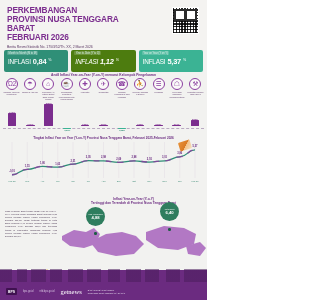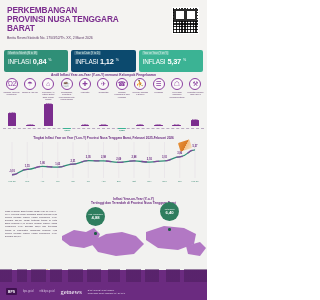--- a/index.html
+++ b/index.html
@@ -56,21 +56,21 @@
   .cards {
     position: absolute; left: 0; top: 50px; width: 207px; height: 22px;
     display: flex; gap: 3px; padding: 0 4px;
   }
   .card {
     flex: 1; border-radius: 2px; position: relative;
     padding: 6.5px 4px 0 4px;
     overflow: hidden;
   }
   .card.c1 { background: #2f8f77; }
-  .card.c2 { background: #0c4a6e; }
+  .card.c2 { background: #4d7c0f; font-style: italic; }
   .card.c3 { background: #3bb394; }
   .card-label {
     position: absolute; left: 3px; top: 1px;
     font-size: 2.7px; color: #d7f0e7; letter-spacing: -0.05px;
     background: rgba(255,255,255,.18);
     padding: 0.6px 1.5px; border-radius: 1px;
   }
   .card-row {
     display: flex; align-items: baseline; gap: 2px;
     color: #ffffff;
@@ -211,20 +211,21 @@
 </style>
 </head>
 <body>
 
 <div id="page">
 
   <div class="header">
     <div class="title">
       <div>PERKEMBANGAN</div>
       <div>PROVINSI NUSA TENGGARA BARAT</div>
+      <div>FEBRUARI 2026</div>
     </div>
     <div class="subtitle">Berita Resmi Statistik No. 17/03/52/Th. XX, 2 Maret 2026</div>
     <div class="qr"></div>
   </div>
 
   <div class="cards">
     <div class="card c1">
       <div class="card-label">Month to Month (M to M)</div>
       <div class="card-row">
         <span class="card-word">INFLASI</span>

